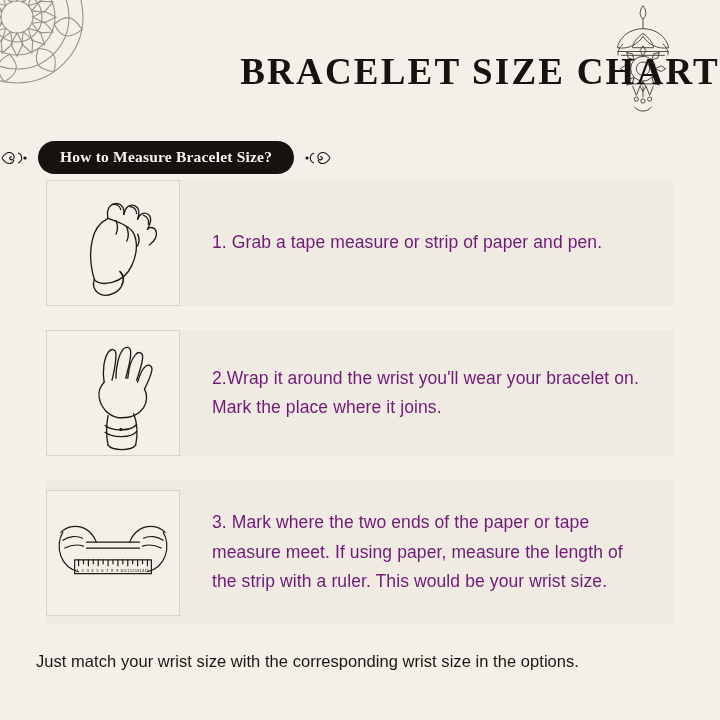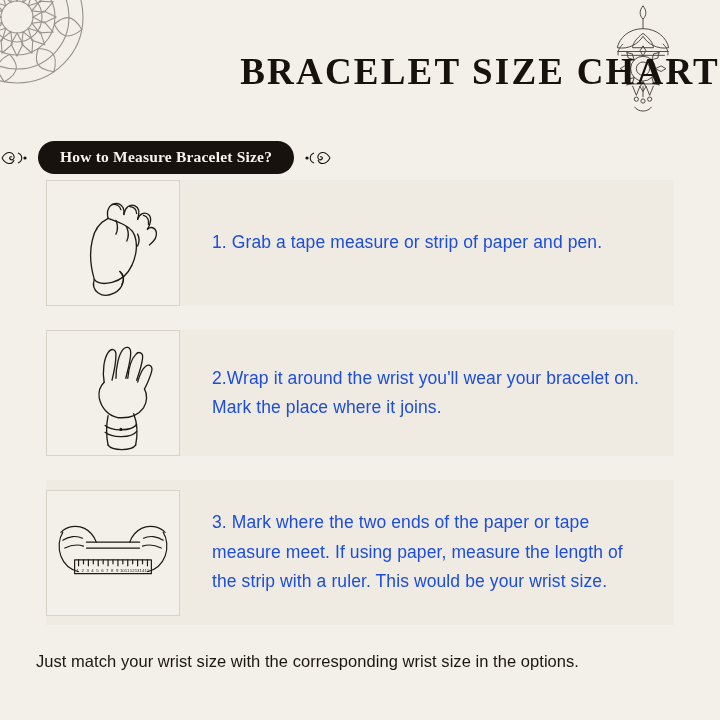--- a/index.html
+++ b/index.html
@@ -110,21 +110,21 @@
     justify-content: center;
   }
   .step-text {
     position: relative;
     flex: 1 1 auto;
     padding: 0 68px 0 32px;
     display: flex;
     align-items: center;
     font-size: 17.5px;
     line-height: 1.68;
-    color: #1d4ed8;
+    color: #701a75;
     letter-spacing: 0.1px;
   }
   .step1 .step-thumb, .step2 .step-thumb { height: 126px; }
   .step3 .step-thumb { height: 126px; }
   .step1 { height: 126px; }
   .step2 { height: 126px; }
   .step3 { height: 145px; }
   .step3 .step-thumb { height: 126px; align-self: center; }
 
   

